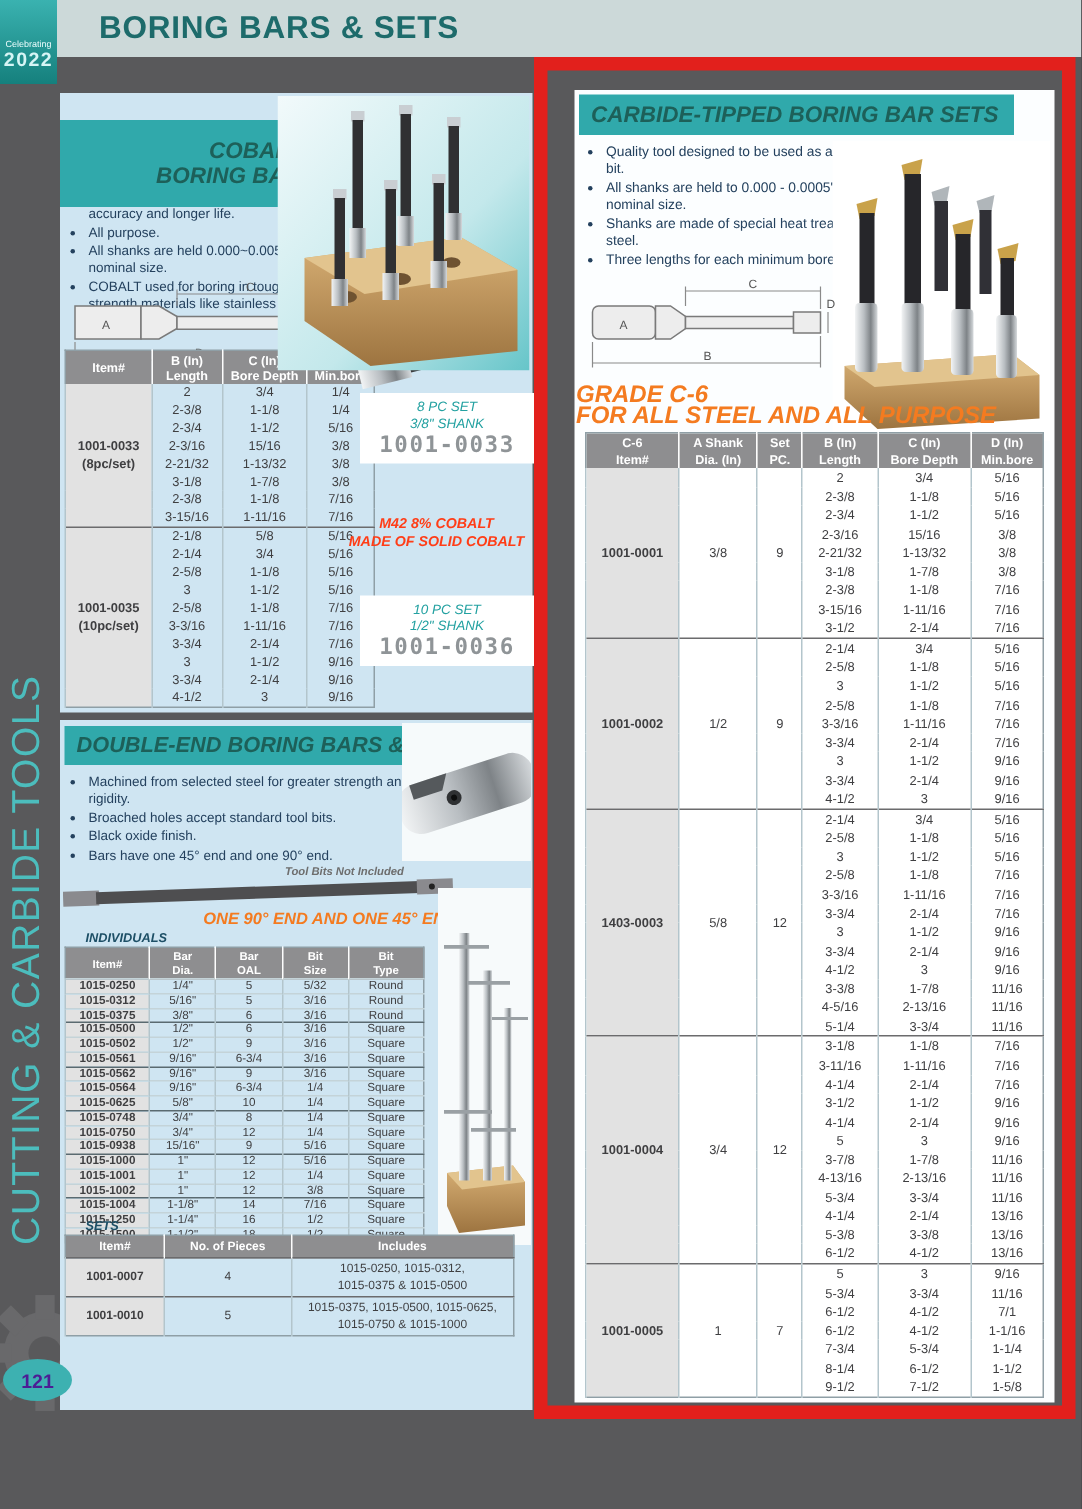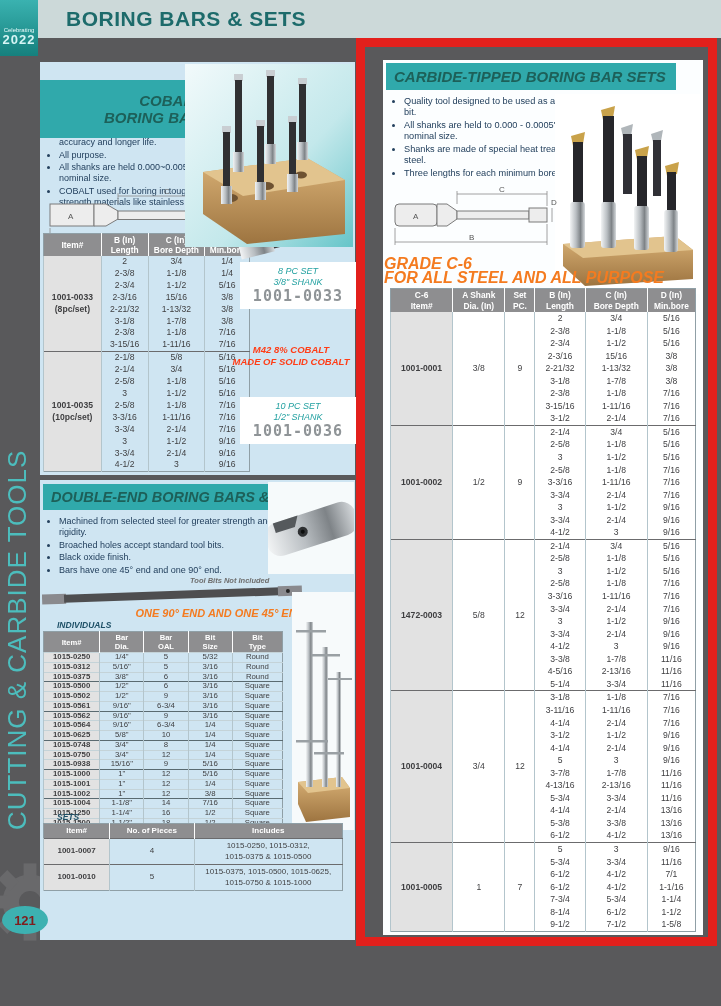--- a/index.html
+++ b/index.html
@@ -9,21 +9,21 @@
   
   .top-bar{position:absolute;left:38px;top:0;width:683px;height:38px;background:#ccd9d9;display:flex;align-items:center;padding-left:28px;box-sizing:border-box;}
   .top-title{font-size:21px;font-weight:bold;color:#1d6b6b;letter-spacing:.5px;}
   .logo{position:absolute;left:0;top:0;width:38px;height:56px;background:linear-gradient(180deg,#3ab2b0,#15807d);text-align:center;z-index:5;}
   .logo .l1{font-size:6px;color:#eafcfc;margin-top:27px;}
   .logo .l2{font-size:13px;font-weight:bold;letter-spacing:1px;color:#d6f5f5;line-height:13px;}
 
   
   .side-text{position:absolute;left:2px;top:380px;height:520px;width:34px;writing-mode:vertical-rl;transform:rotate(180deg);color:#4cbdbd;font-size:26px;letter-spacing:1px;text-align:center;white-space:nowrap;}
   .gear{position:absolute;left:-16px;top:856px;width:92px;height:92px;}
-  .page-badge{position:absolute;left:2px;top:906px;width:46px;height:28px;background:#3db1b1;border-radius:50%;display:flex;align-items:center;justify-content:center;color:#7f1d1d;font-weight:bold;font-size:13px;z-index:6;}
+  .page-badge{position:absolute;left:2px;top:906px;width:46px;height:28px;background:#3db1b1;border-radius:50%;display:flex;align-items:center;justify-content:center;color:#4c1d95;font-weight:bold;font-size:13px;z-index:6;}
 
   
   .panel{position:absolute;background:#cfe5f2;}
   #panel-cobalt{left:40px;top:62px;width:315px;height:413px;}
   #panel-double{left:40px;top:480px;width:315px;height:460px;}
   #red-box{position:absolute;left:356px;top:38px;width:361px;height:908px;border:9px solid #e2201c;background:#59595b;box-sizing:border-box;}
   #panel-carbide{position:absolute;left:383px;top:60px;width:320px;height:875px;background:#fcfeff;}
 
   .sec-head{background:#30a9ab;color:#1d6059;font-weight:bold;font-style:italic;padding:3px 8px;box-sizing:border-box;position:absolute;}
   #cobalt-head{left:0;top:18px;width:212px;height:58px;font-size:15px;line-height:17px;display:flex;flex-direction:column;justify-content:center;z-index:1;text-align:right;}
@@ -745,21 +745,21 @@
             <td>3-3/4</td>
             <td>2-1/4</td>
             <td>9/16</td>
           </tr>
           <tr>
             <td>4-1/2</td>
             <td>3</td>
             <td>9/16</td>
           </tr>
           <tr class="group-start">
-            <td rowspan="12" class="gcell col-item">1472-0003</td>
+            <td rowspan="12" class="gcell col-item">1403-0003</td>
             <td rowspan="12" class="gcell">5/8</td>
             <td rowspan="12" class="gcell">12</td>
             <td>2-1/4</td>
             <td>3/4</td>
             <td>5/16</td>
           </tr>
           <tr>
             <td>2-5/8</td>
             <td>1-1/8</td>
             <td>5/16</td>

